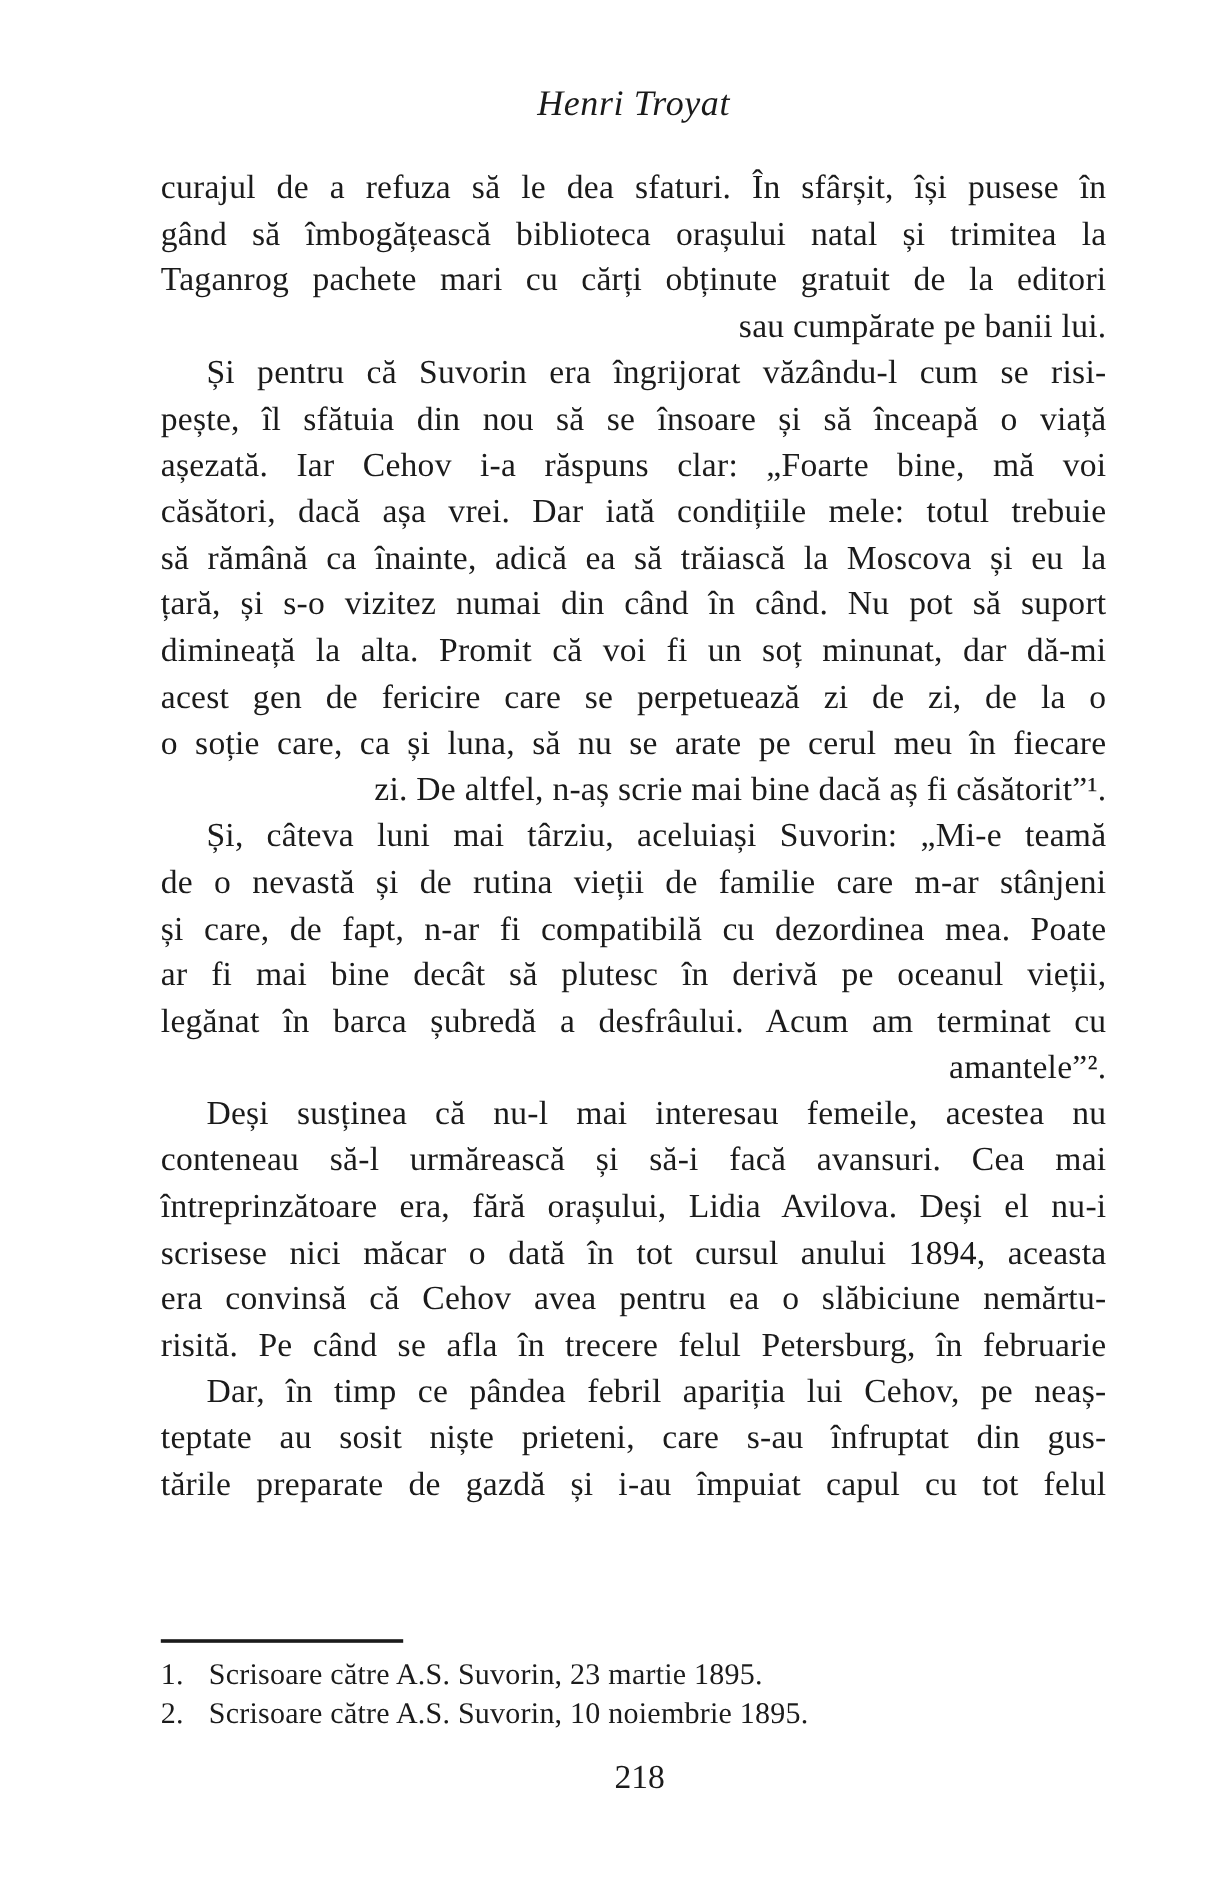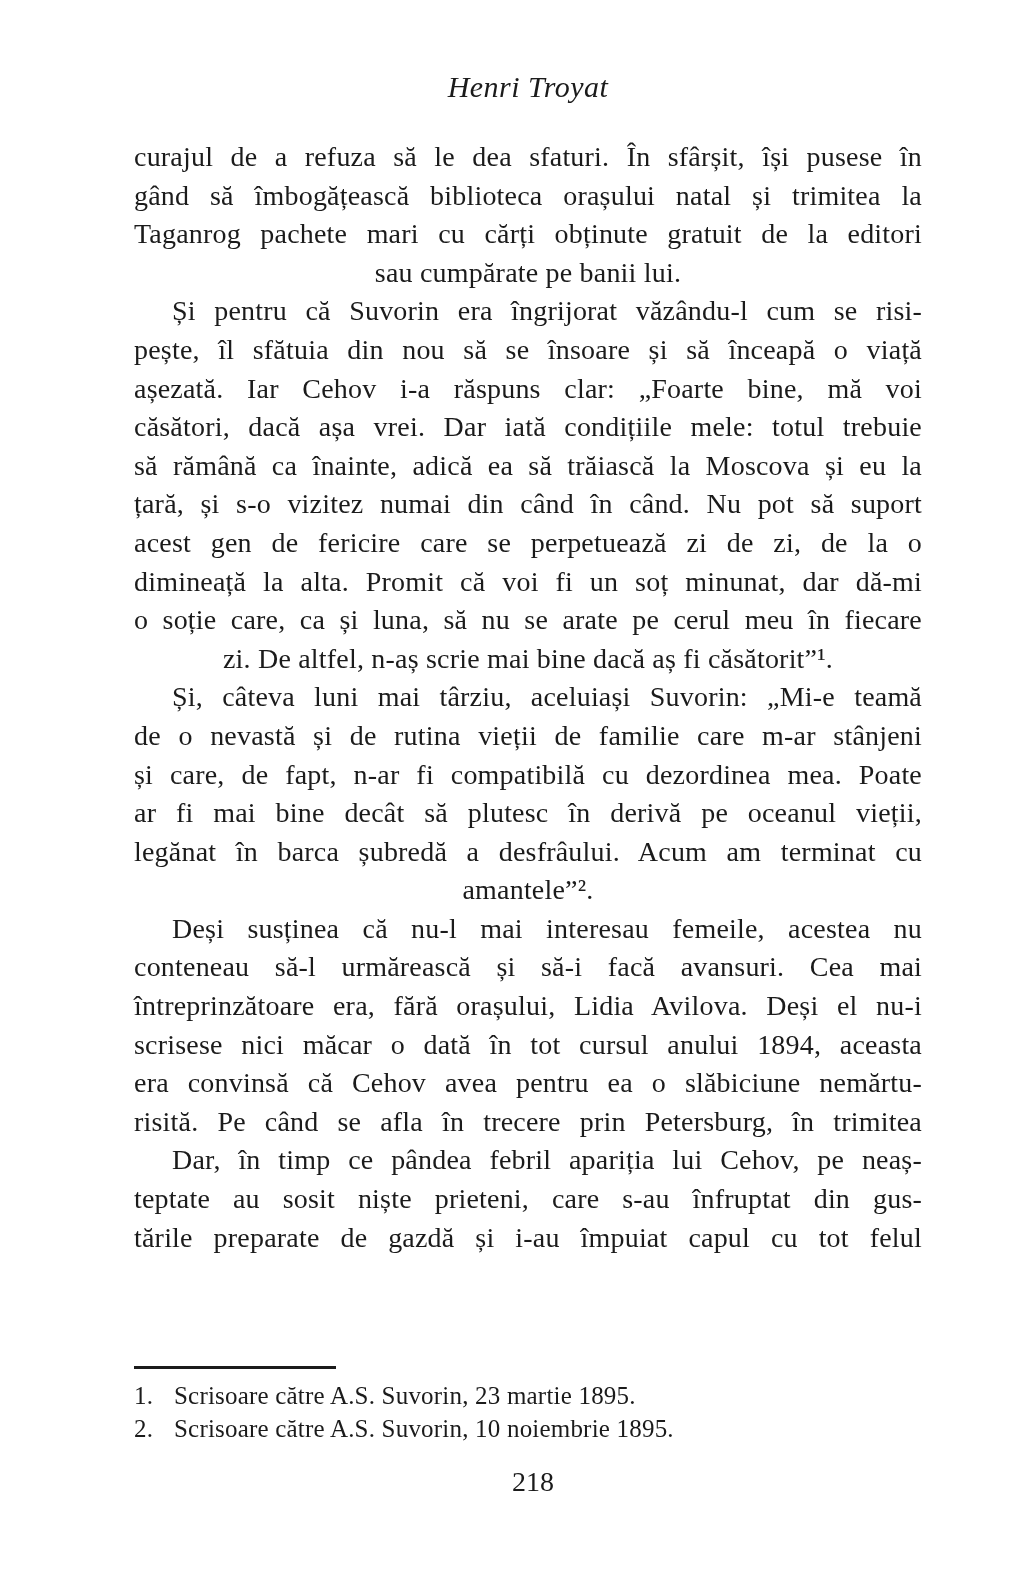--- a/index.html
+++ b/index.html
@@ -29,21 +29,21 @@
   }
   .body-text {
     position: absolute;
     top: 138px;
     left: 118px;
     width: 788px;
     font-size: 28px;
     line-height: 38.6px;
   }
   .line {
-    text-align: center;
+    text-align: right;
     letter-spacing: 0.2px;
   }
   .line.just {
     text-align: justify;
     text-align-last: justify;
     text-justify: inter-word;
   }
   .line.indent {
     text-indent: 38px;
   }
@@ -89,36 +89,36 @@
       <div class="line just">curajul de a refuza să le dea sfaturi. În sfârșit, își pusese în</div>
       <div class="line just">gând să îmbogățească biblioteca orașului natal și trimitea la</div>
       <div class="line just">Taganrog pachete mari cu cărți obținute gratuit de la editori</div>
       <div class="line">sau cumpărate pe banii lui.</div>
       <div class="line indent just">Și pentru că Suvorin era îngrijorat văzându-l cum se risi-</div>
       <div class="line just">pește, îl sfătuia din nou să se însoare și să înceapă o viață</div>
       <div class="line just">așezată. Iar Cehov i-a răspuns clar: „Foarte bine, mă voi</div>
       <div class="line just">căsători, dacă așa vrei. Dar iată condițiile mele: totul trebuie</div>
       <div class="line just">să rămână ca înainte, adică ea să trăiască la Moscova și eu la</div>
       <div class="line just">țară, și s-o vizitez numai din când în când. Nu pot să suport</div>
+      <div class="line just">dimineață la alta. Promit că voi fi un soț minunat, dar dă-mi</div>
       <div class="line just">acest gen de fericire care se perpetuează zi de zi, de la o</div>
-      <div class="line just">dimineață la alta. Promit că voi fi un soț minunat, dar dă-mi</div>
       <div class="line just">o soție care, ca și luna, să nu se arate pe cerul meu în fiecare</div>
       <div class="line">zi. De altfel, n-aș scrie mai bine dacă aș fi căsătorit”¹.</div>
       <div class="line indent just">Și, câteva luni mai târziu, aceluiași Suvorin: „Mi-e teamă</div>
       <div class="line just">de o nevastă și de rutina vieții de familie care m-ar stânjeni</div>
       <div class="line just">și care, de fapt, n-ar fi compatibilă cu dezordinea mea. Poate</div>
       <div class="line just">ar fi mai bine decât să plutesc în derivă pe oceanul vieții,</div>
       <div class="line just">legănat în barca șubredă a desfrâului. Acum am terminat cu</div>
       <div class="line">amantele”².</div>
       <div class="line indent just">Deși susținea că nu-l mai interesau femeile, acestea nu</div>
       <div class="line just">conteneau să-l urmărească și să-i facă avansuri. Cea mai</div>
       <div class="line just">întreprinzătoare era, fără orașului, Lidia Avilova. Deși el nu-i</div>
       <div class="line just">scrisese nici măcar o dată în tot cursul anului 1894, aceasta</div>
       <div class="line just">era convinsă că Cehov avea pentru ea o slăbiciune nemărtu-</div>
-      <div class="line just">risită. Pe când se afla în trecere prin Petersburg, în trimitea</div>
+      <div class="line just">risită. Pe când se afla în trecere felul Petersburg, în februarie</div>
       <div class="line indent just">Dar, în timp ce pândea febril apariția lui Cehov, pe neaș-</div>
       <div class="line just">teptate au sosit niște prieteni, care s-au înfruptat din gus-</div>
       <div class="line just">tările preparate de gazdă și i-au împuiat capul cu tot felul</div>
     </div>
 
   <div class="footnotes">
     <div class="fn-rule"></div>
     <div>
         <div class="footnote">
           <span class="fn-num">1.</span>

